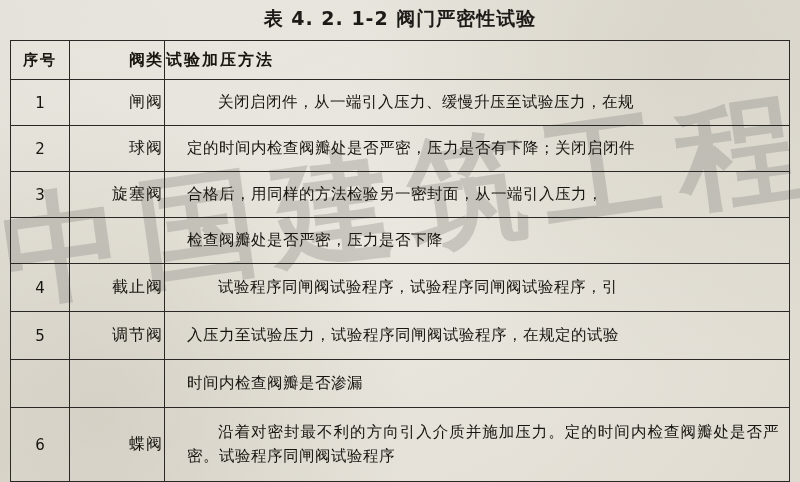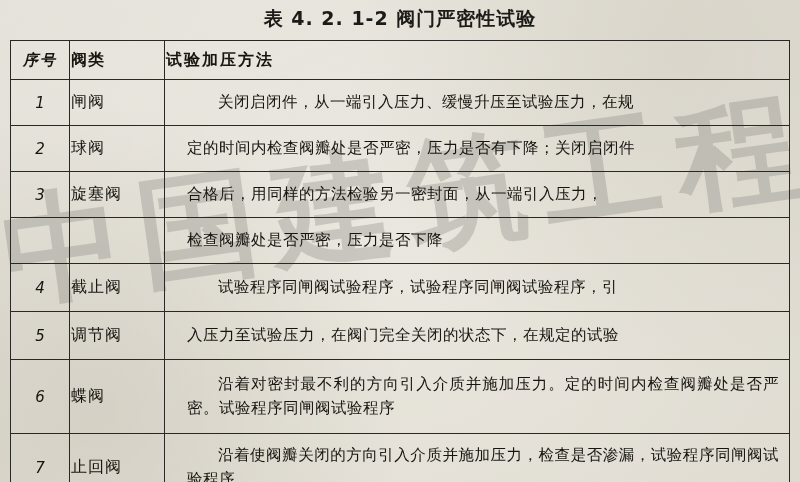--- a/index.html
+++ b/index.html
@@ -79,25 +79,24 @@
     height: 36px;
     font-size: 16px;
     font-weight: bold;
     text-align: left;
     letter-spacing: 2px;
   }
   .c-no {
     width: 56px;
     text-align: center;
     font-size: 15px;
-    font-style: italic;
   }
   .c-type {
     width: 92px;
-    text-align: left;
+    text-align: right;
     font-size: 16px;
     letter-spacing: 1px;
   }
   .c-desc {
     padding: 5px 10px 6px 22px;
     font-size: 15.5px;
     line-height: 1.58;
     text-align: justify;
     text-indent: 2em;
     letter-spacing: 0.5px;
@@ -149,21 +148,26 @@
           <td class="c-desc" style="text-indent:0">检查阀瓣处是否严密，压力是否下降</td>
         </tr>
         <tr class="r4">
           <td class="c-no">4</td>
           <td class="c-type">截止阀</td>
           <td class="c-desc">试验程序同闸阀试验程序，试验程序同闸阀试验程序，引</td>
         </tr>
         <tr class="r5">
           <td class="c-no">5</td>
           <td class="c-type">调节阀</td>
-          <td class="c-desc" style="text-indent:0">入压力至试验压力，在阀门完全关闭的状态下，在规定的试验</td>
+          <td class="c-desc" style="text-indent:0">入压力至试验压力，试验程序同闸阀试验程序，在规定的试验</td>
+        </tr>
+        <tr class="r5">
+          <td class="c-no"></td>
+          <td class="c-type"></td>
+          <td class="c-desc" style="text-indent:0">时间内检查阀瓣是否渗漏</td>
         </tr>
         <tr class="r6">
           <td class="c-no">6</td>
           <td class="c-type">蝶阀</td>
           <td class="c-desc">沿着对密封最不利的方向引入介质并施加压力。定的时间内检查阀瓣处是否严密。试验程序同闸阀试验程序</td>
         </tr>
         <tr class="r7">
           <td class="c-no">7</td>
           <td class="c-type">止回阀</td>
           <td class="c-desc">沿着使阀瓣关闭的方向引入介质并施加压力，检查是否渗漏，试验程序同闸阀试验程序</td>

